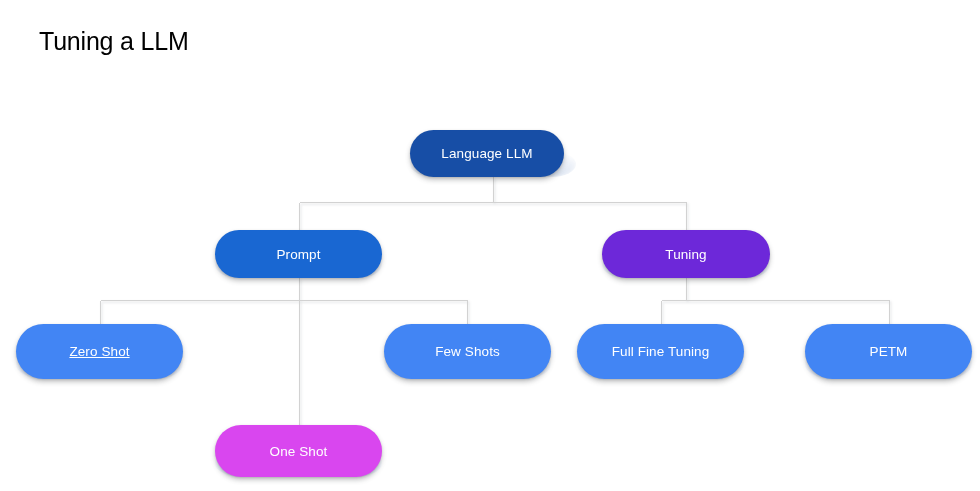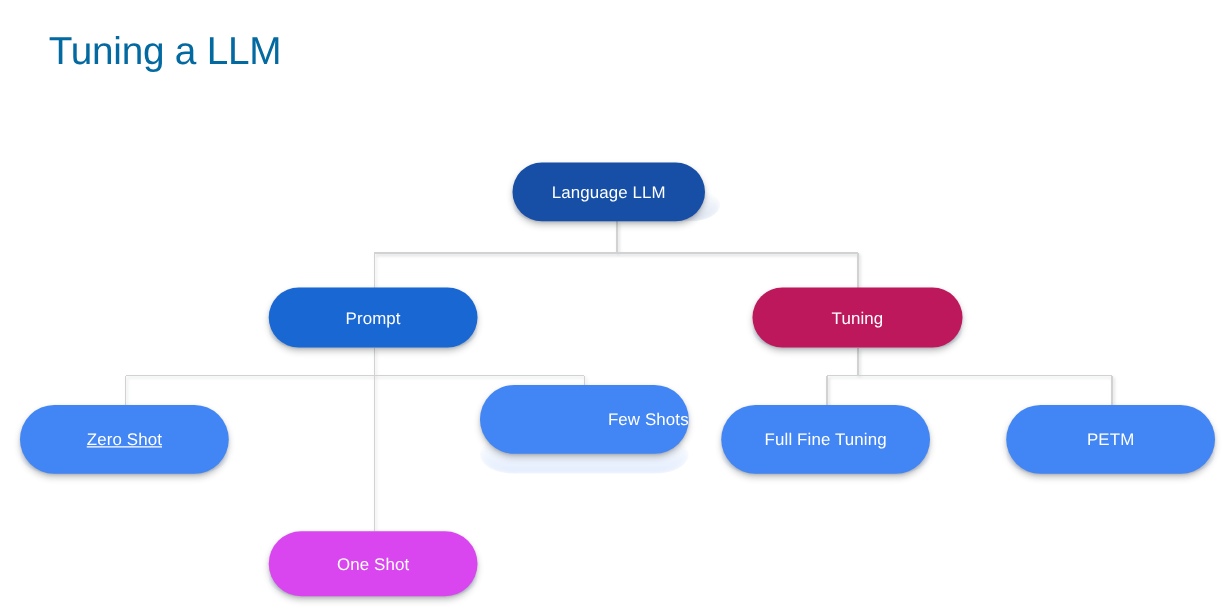--- a/index.html
+++ b/index.html
@@ -18,24 +18,24 @@
     width: 980px;
     height: 491px;
     background: #ffffff;
   }
 
   
   .slide-title {
     position: absolute;
     left: 39px;
     top: 21px;
-    font-size: 31px;
+    font-size: 25px;
     font-weight: 400;
     letter-spacing: -0.2px;
-    color: #0369a1;
+    color: #000000;
     line-height: 40px;
     white-space: nowrap;
   }
 
   
   .connectors {
     position: absolute;
     left: 0;
     top: 0;
     width: 980px;
@@ -130,29 +130,29 @@
   <div class="nodes">
 
     <div class="node" style="left:410px; top:130px; width:154px; height:47px; background:#174EA6;">
       <span class="node-label">Language LLM</span>
     </div>
 
     <div class="node" style="left:215px; top:230px; width:167px; height:48px; background:#1967D2;align-items:center;">
       <span class="node-label">Prompt</span>
     </div>
 
-    <div class="node" style="left:602px; top:230px; width:168px; height:48px; background:#be185d;">
+    <div class="node" style="left:602px; top:230px; width:168px; height:48px; background:#6d28d9;">
       <span class="node-label">Tuning</span>
     </div>
 
     <div class="node" style="left:16px; top:324px; width:167px; height:55px; background:#4285F4;text-decoration:underline;">
       <span class="node-label">Zero Shot</span>
     </div>
 
-    <div class="node" style="left:384px; top:308px; width:167px; height:55px; background:#4285F4;justify-content:flex-end;">
+    <div class="node" style="left:384px; top:324px; width:167px; height:55px; background:#4285F4;">
       <span class="node-label">Few Shots</span>
     </div>
 
     <div class="node" style="left:577px; top:324px; width:167px; height:55px; background:#4285F4;">
       <span class="node-label">Full Fine Tuning</span>
     </div>
 
     <div class="node" style="left:805px; top:324px; width:167px; height:55px; background:#4285F4;">
       <span class="node-label">PETM</span>
     </div>

